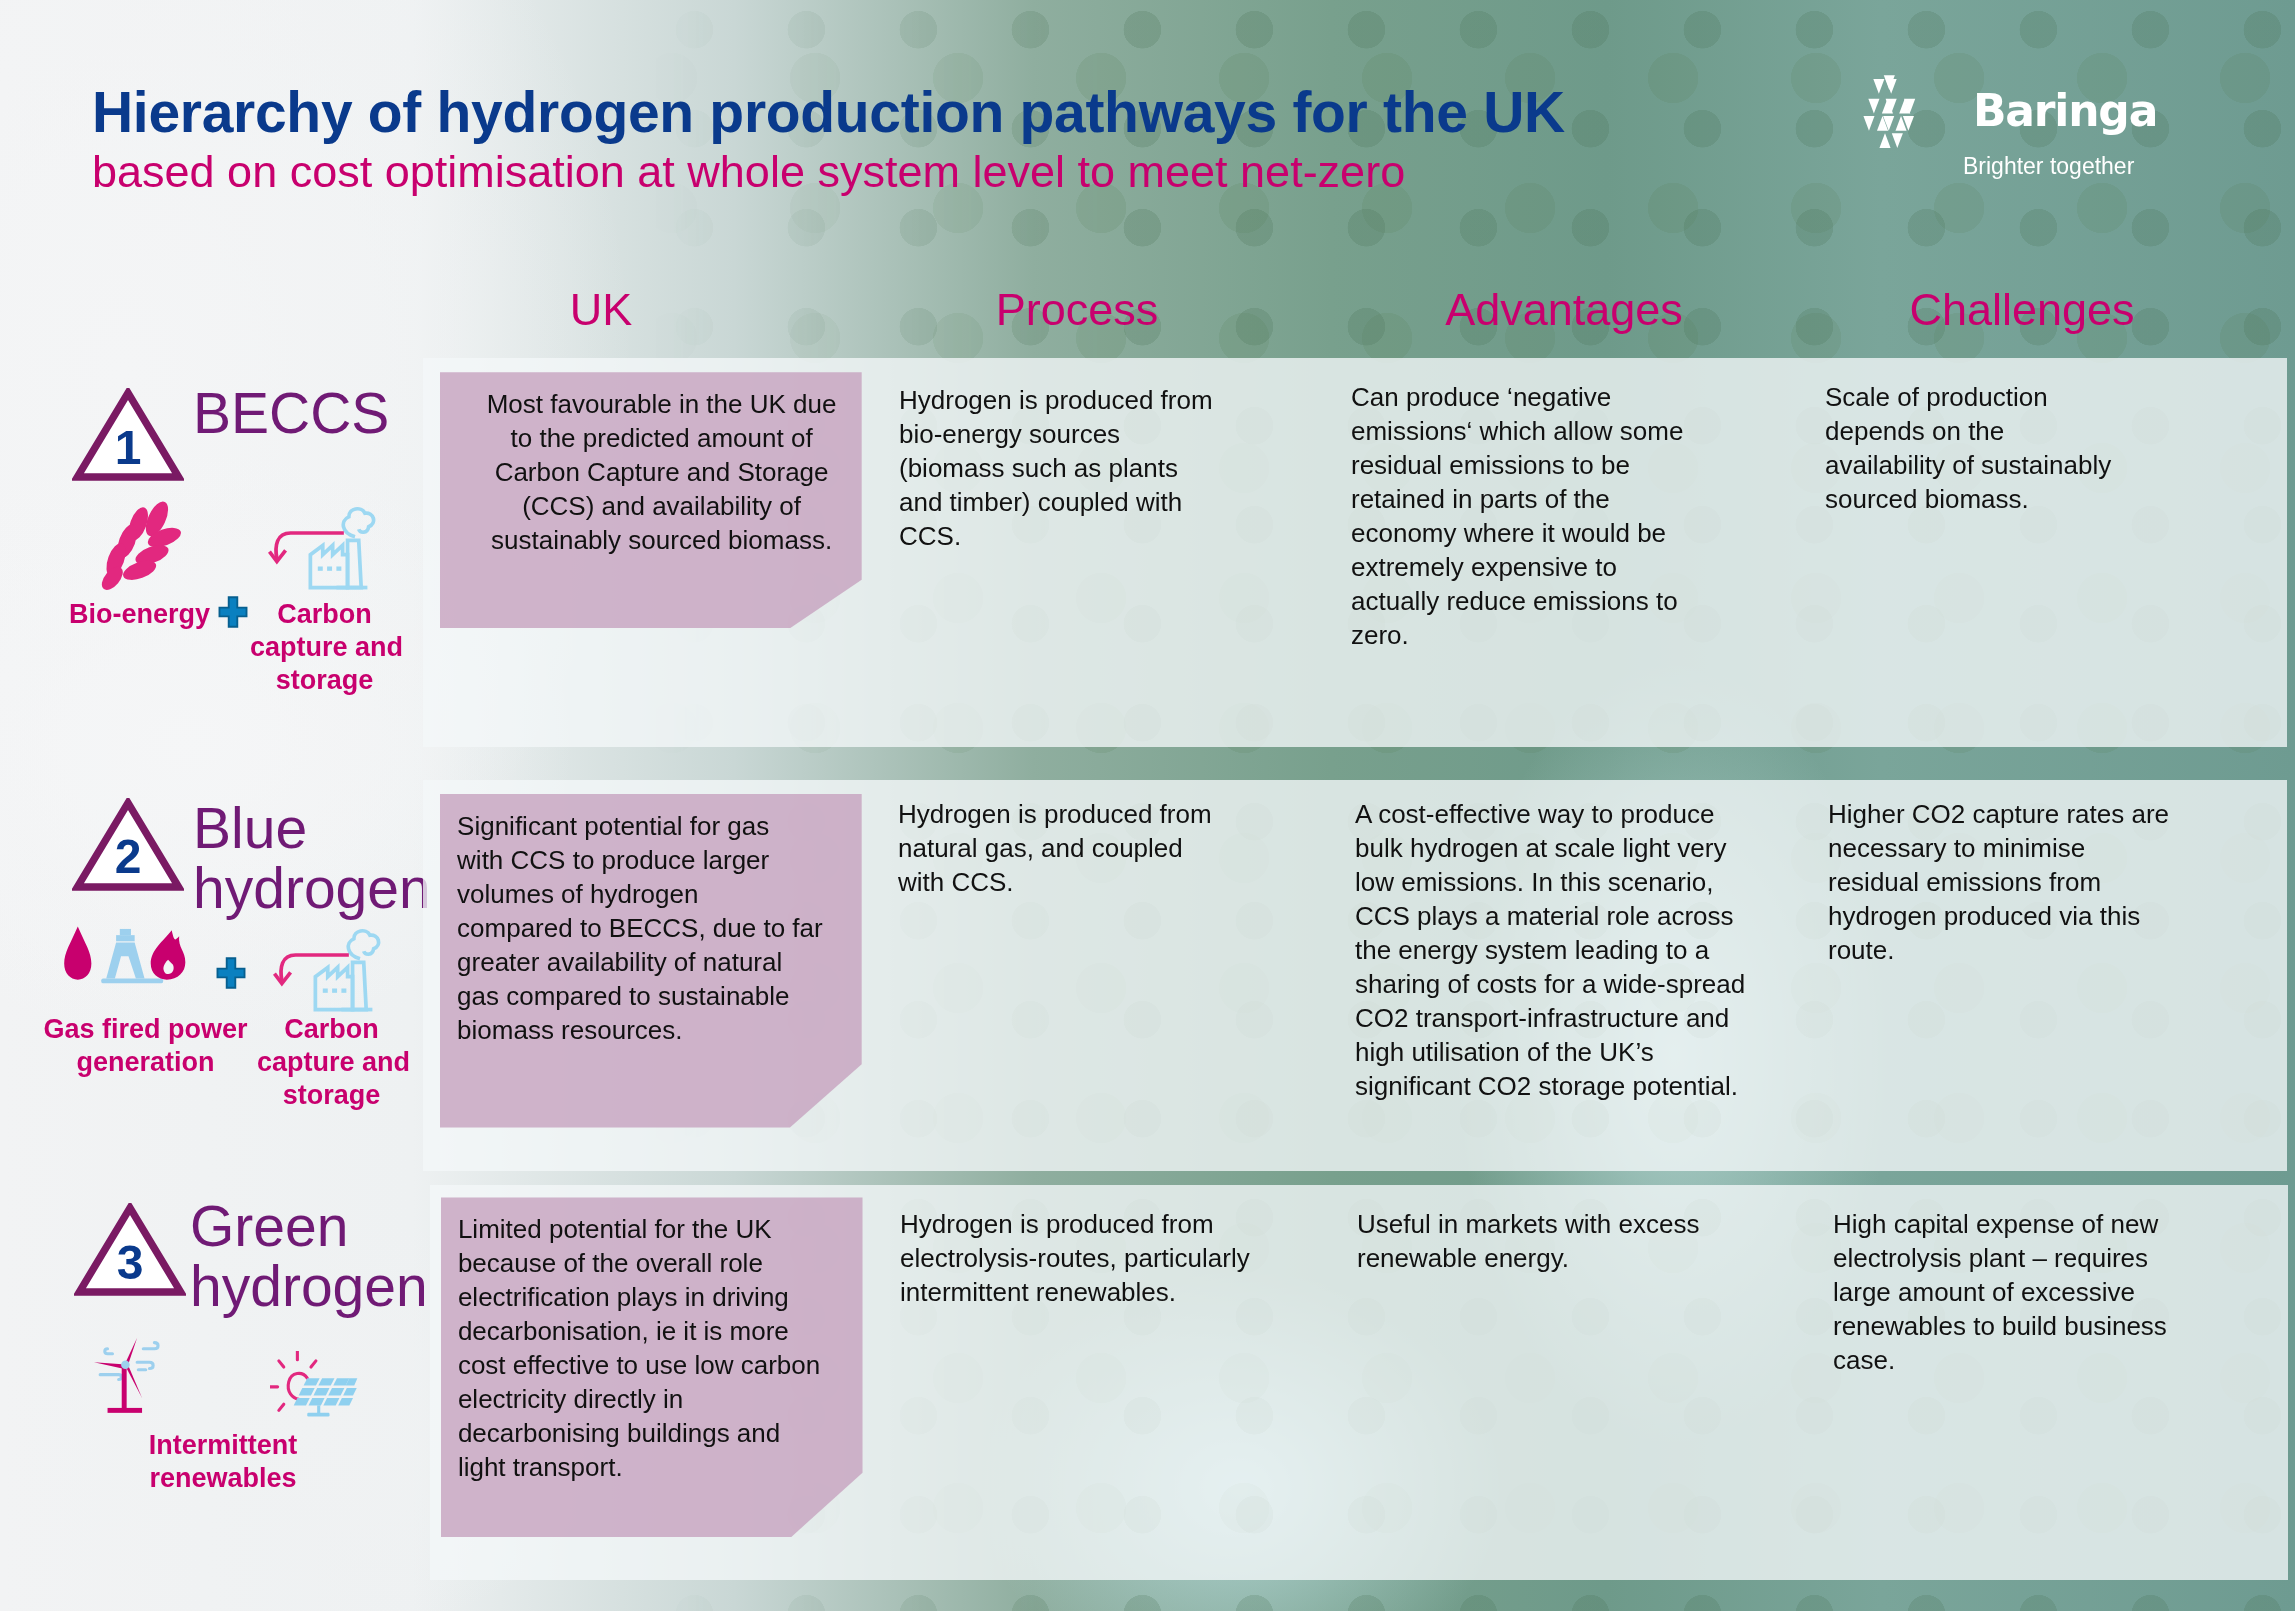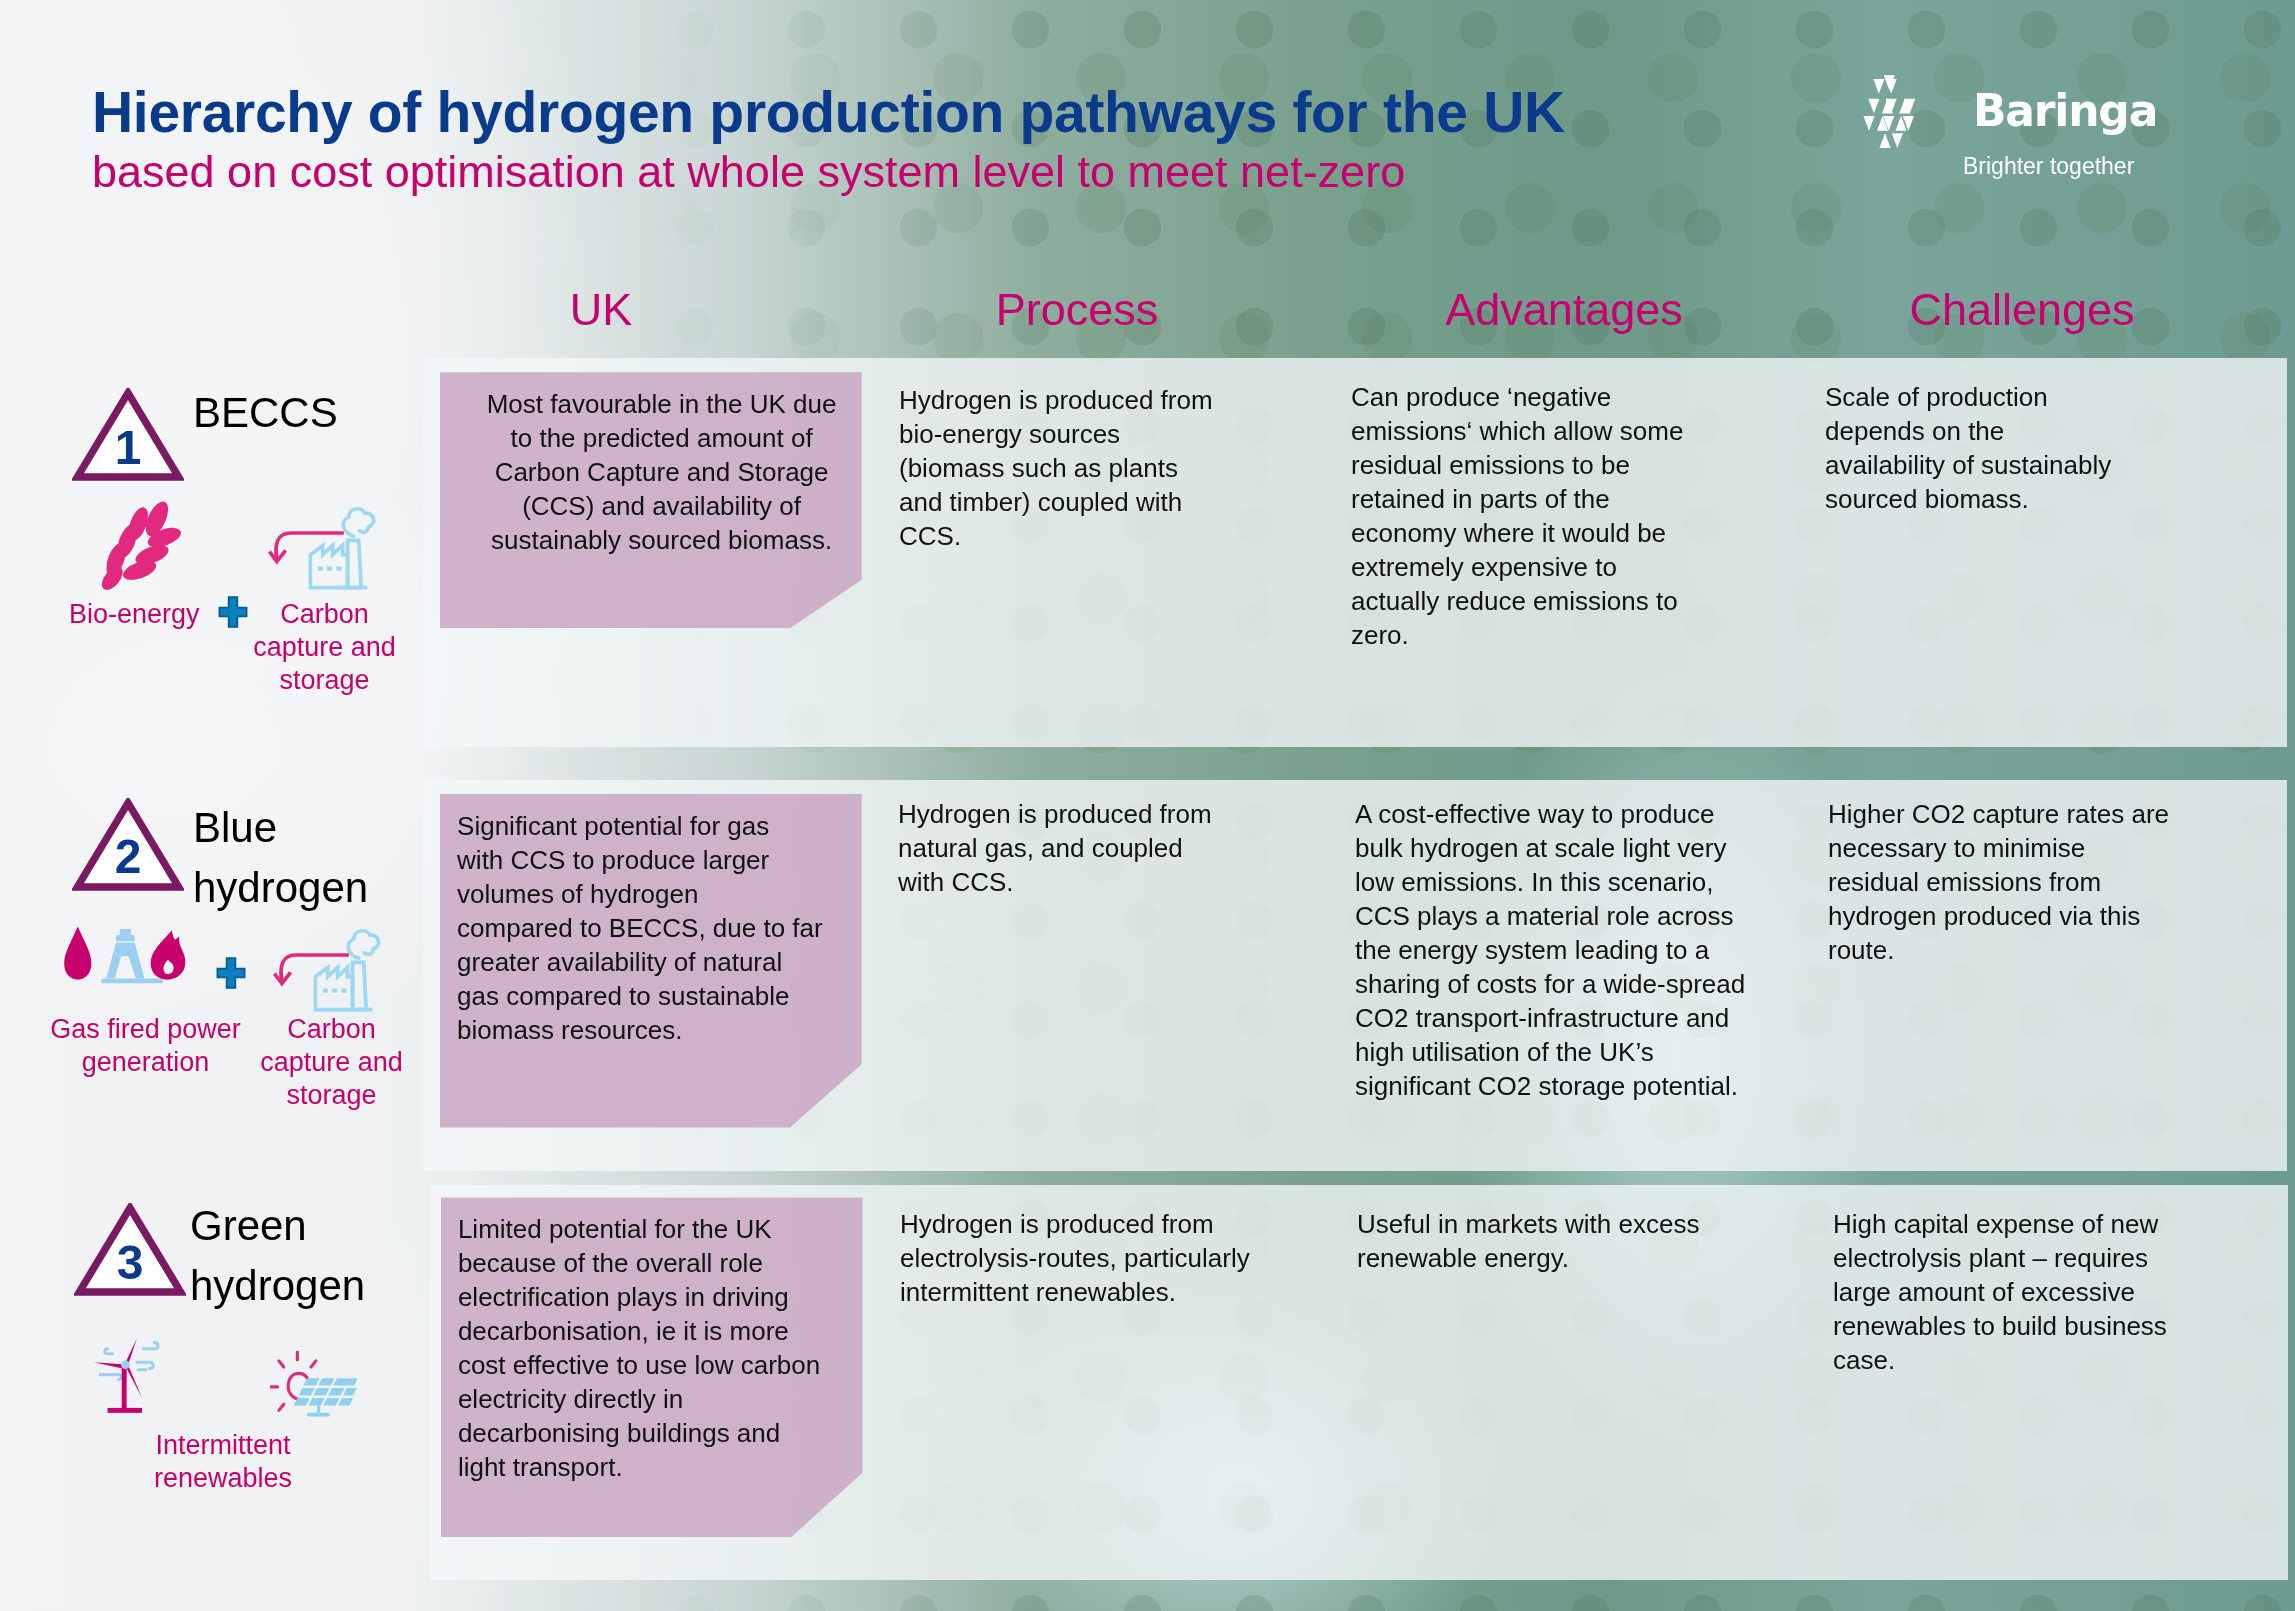--- a/index.html
+++ b/index.html
@@ -72,24 +72,24 @@
   }
   .uk-text { left: 17.4px; top: 15px; width: 409px; position: absolute; font-size: 26px; line-height: 34px; color: #111; }
 
   .rank { position: absolute; }
   .rank svg { display: block; }
   .rank-num {
     position: absolute; left: 0; width: 100%; text-align: center;
     font-size: 48px; font-weight: bold; color: #0a3a8c;
   }
   .route-name {
-    position: absolute; font-size: 42px; color: #000000; line-height: 60px; white-space: nowrap;
+    position: absolute; font-size: 57px; color: #701a75; line-height: 60px; white-space: nowrap;
   }
   .icon-label {
-    position: absolute; font-size: 27px; color: #c8006e; text-align: center; line-height: 33px; white-space: nowrap;
+    position: absolute; font-size: 27px; color: #c8006e; text-align: center; line-height: 33px; white-space: nowrap; font-weight: bold;
   }
   .plus { position: absolute; }
 </style>
 </head>
 <body>
 
 <div class="bg"></div>
 <div class="bg-tex"></div>
 
 <div class="title">Hierarchy of hydrogen production pathways for the UK</div>

